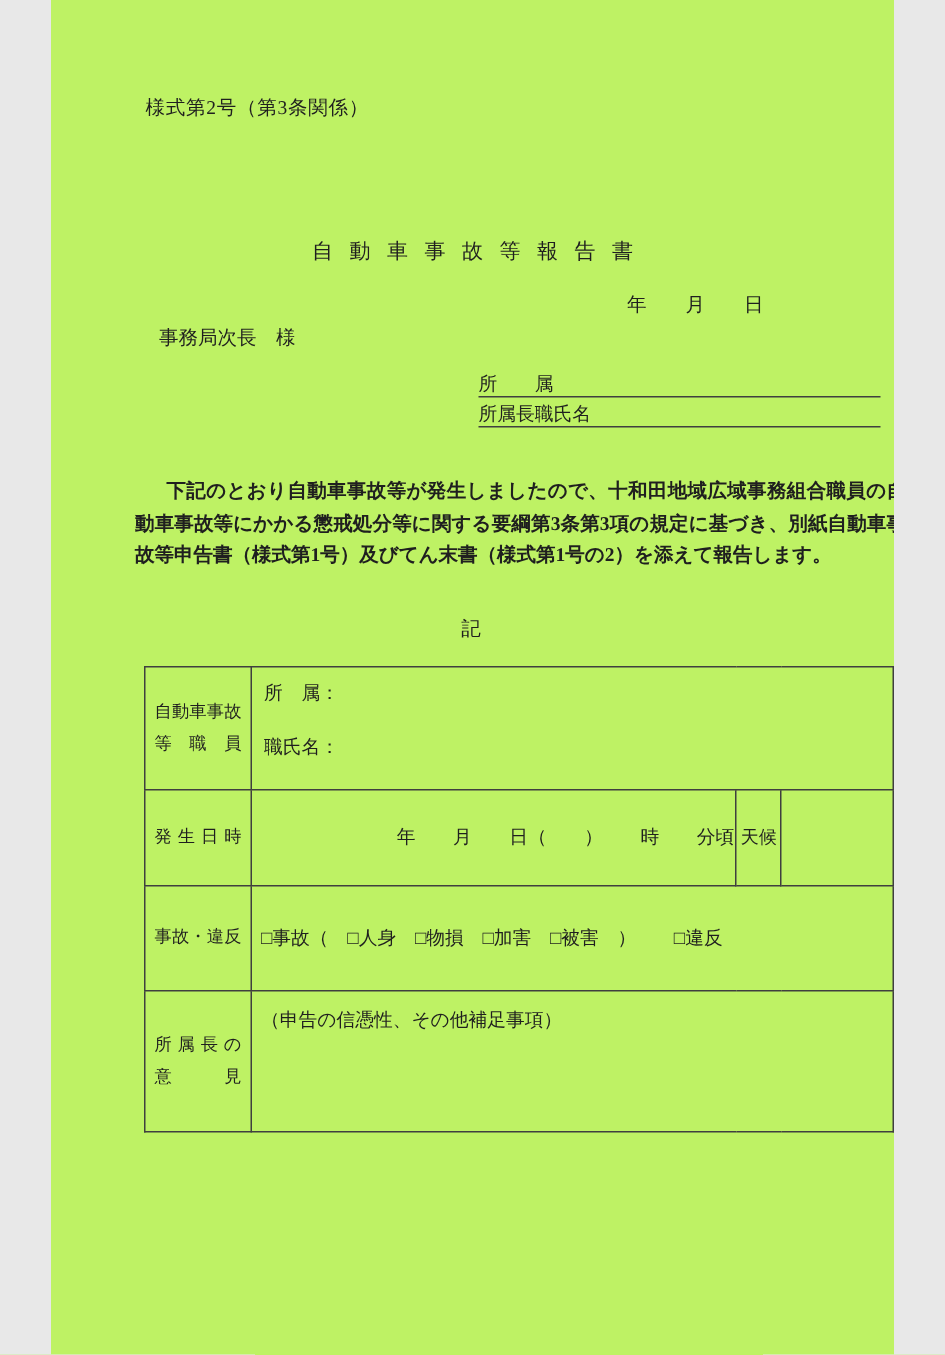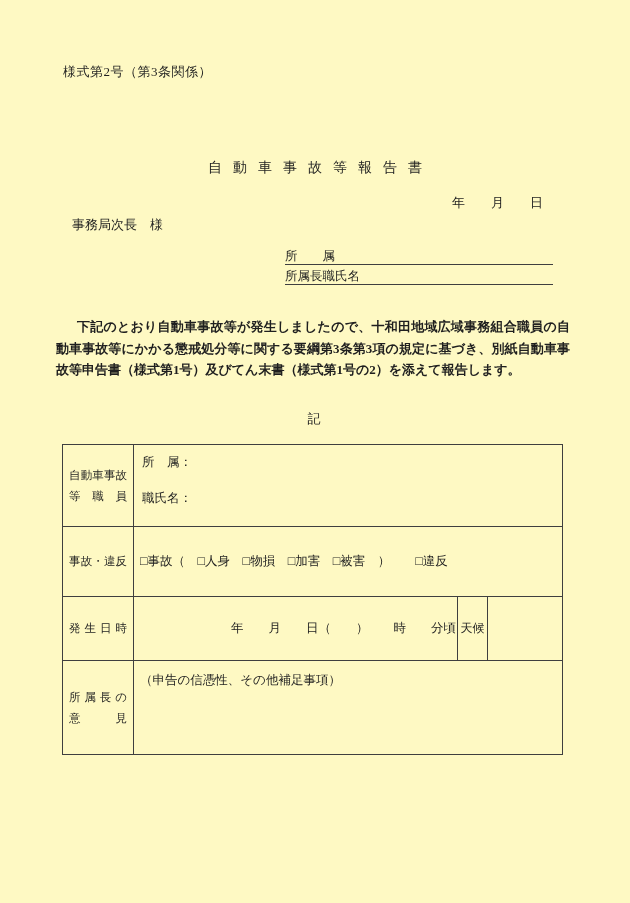--- a/index.html
+++ b/index.html
@@ -1,20 +1,20 @@
 <!DOCTYPE html>
 <html><head>
 <meta charset="utf-8">
 <style>
   html,body{margin:0;padding:0;background:#e8e8e8;}
   .page{
     position:relative;
-    width:630px;height:903px;
+    width:562px;height:903px;
     margin:0 auto;
-    background:#fef9c3;
+    background:#bef264;
     font-family:"Liberation Serif","DejaVu Serif",serif;
     color:#1f1f1f;
     overflow:hidden;
   }
   .abs{position:absolute;}
 
   .form-number{left:63px;top:63px;font-size:13px;letter-spacing:.5px;}
 
   .stamp-box{left:63px;top:81px;width:79px;height:78px;border:1px solid #3f3f3f;box-sizing:border-box;}
   .stamp-box .hd{
@@ -102,33 +102,33 @@
           <tr style="height:67px">
         <td class="lbl">
           <div class="jline">自動車事故</div>
           <div class="jline">等　職　員</div>
         </td>
         <td class="emp-cell" colspan="3">
           <div class="fld">所　属：</div>
           <div class="fld">職氏名：</div>
         </td>
       </tr>
-      <tr style="height:70px">
-        <td class="lbl">
-          <div class="jline">事故・違反</div>
-        </td>
-        <td class="acc-cell" colspan="3">□事故（　□人身　□物損　□加害　□被害　）　　□違反</td>
-      </tr>
       <tr style="height:64px">
         <td class="lbl">
           <div class="jline">発生日時</div>
         </td>
         <td class="date-cell">年　　月　　日（　　）　　時　　分頃</td>
         <td class="weather-cell">天候</td>
         <td></td>
+      </tr>
+      <tr style="height:70px">
+        <td class="lbl">
+          <div class="jline">事故・違反</div>
+        </td>
+        <td class="acc-cell" colspan="3">□事故（　□人身　□物損　□加害　□被害　）　　□違反</td>
       </tr>
       <tr style="height:94px">
         <td class="lbl">
           <div class="jline">所属長の</div>
           <div class="jline">意　見</div>
         </td>
         <td class="note-cell" colspan="3">（申告の信憑性、その他補足事項）</td>
       </tr>
     </tbody>
       </table>

